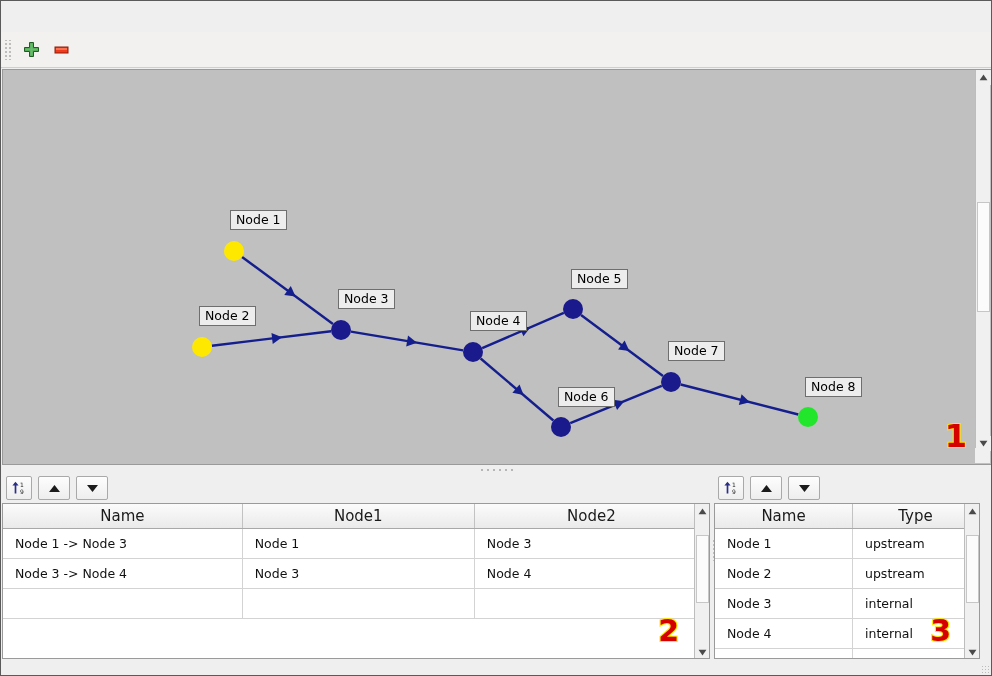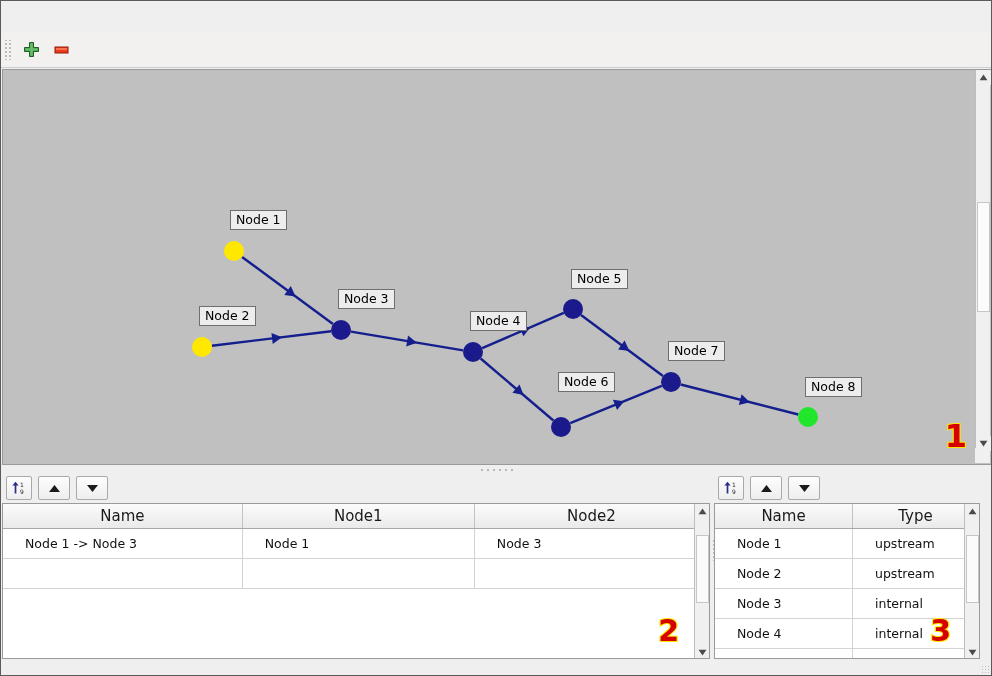--- a/index.html
+++ b/index.html
@@ -185,21 +185,21 @@
     height: 24px;
     text-align: center;
     cursor: pointer;
   }
   table.tbl td {
     border-right: 1px solid #d3d3d3;
     border-bottom: 1px solid #d3d3d3;
     font-size: 12.5px;
     color: #111;
     height: 30px;
-    padding-left: 22px;
+    padding-left: 12px;
     background: #fff;
     white-space: nowrap;
     overflow: hidden;
     cursor: default;
   }
   .grid-vscroll {
     position: absolute; right: 0; top: 0;
     width: 15px; height: 156px;
     background: #f0f0f0; border-left: 1px solid #bdbdbd;
   }
@@ -287,21 +287,21 @@
           <circle cx="668" cy="312" r="10" fill="#1a1a8c"></circle>
           <circle cx="805" cy="347" r="10" fill="#22e62b"></circle>
         </g>
     </svg>
     <div id="labels-layer">
         <div class="node-label" style="left: 227px; top: 140px;">Node 1</div>
         <div class="node-label" style="left: 196px; top: 236px;">Node 2</div>
         <div class="node-label" style="left: 335px; top: 219px;">Node 3</div>
         <div class="node-label" style="left: 467px; top: 241px;">Node 4</div>
         <div class="node-label" style="left: 568px; top: 199px;">Node 5</div>
-        <div class="node-label" style="left: 555px; top: 302px;">Node 6</div>
+        <div class="node-label" style="left: 555px; top: 317px;">Node 6</div>
         <div class="node-label" style="left: 665px; top: 271px;">Node 7</div>
         <div class="node-label" style="left: 802px; top: 307px;">Node 8</div>
       </div>
     <div class="annot" style="right:24px; bottom:12px;">1</div>
   </div>
 
   <div id="diag-vscroll">
     <div class="sb-arrow" style="left:0; top:0;">
       <svg width="9" height="7" viewBox="0 0 9 7">
           <path d="M4.5 0.6 L8.4 6.2 L0.6 6.2 Z" fill="#4a4a4a"></path>
@@ -370,20 +370,25 @@
                 <th>Name</th>
                 <th>Node1</th>
                 <th>Node2</th>
               </tr>
             </thead>
           <tbody>
               <tr>
                 <td>Node 1 -&gt; Node 3</td>
                 <td>Node 1</td>
                 <td>Node 3</td>
+              </tr>
+              <tr>
+                <td>Node 3 -&gt; Node 4</td>
+                <td>Node 3</td>
+                <td>Node 4</td>
               </tr>
               <tr>
                 <td></td>
                 <td></td>
                 <td></td>
               </tr>
             </tbody>
         </table>
         <div class="grid-vscroll">
           <div class="sb-arrow" style="left:0; top:0;">

